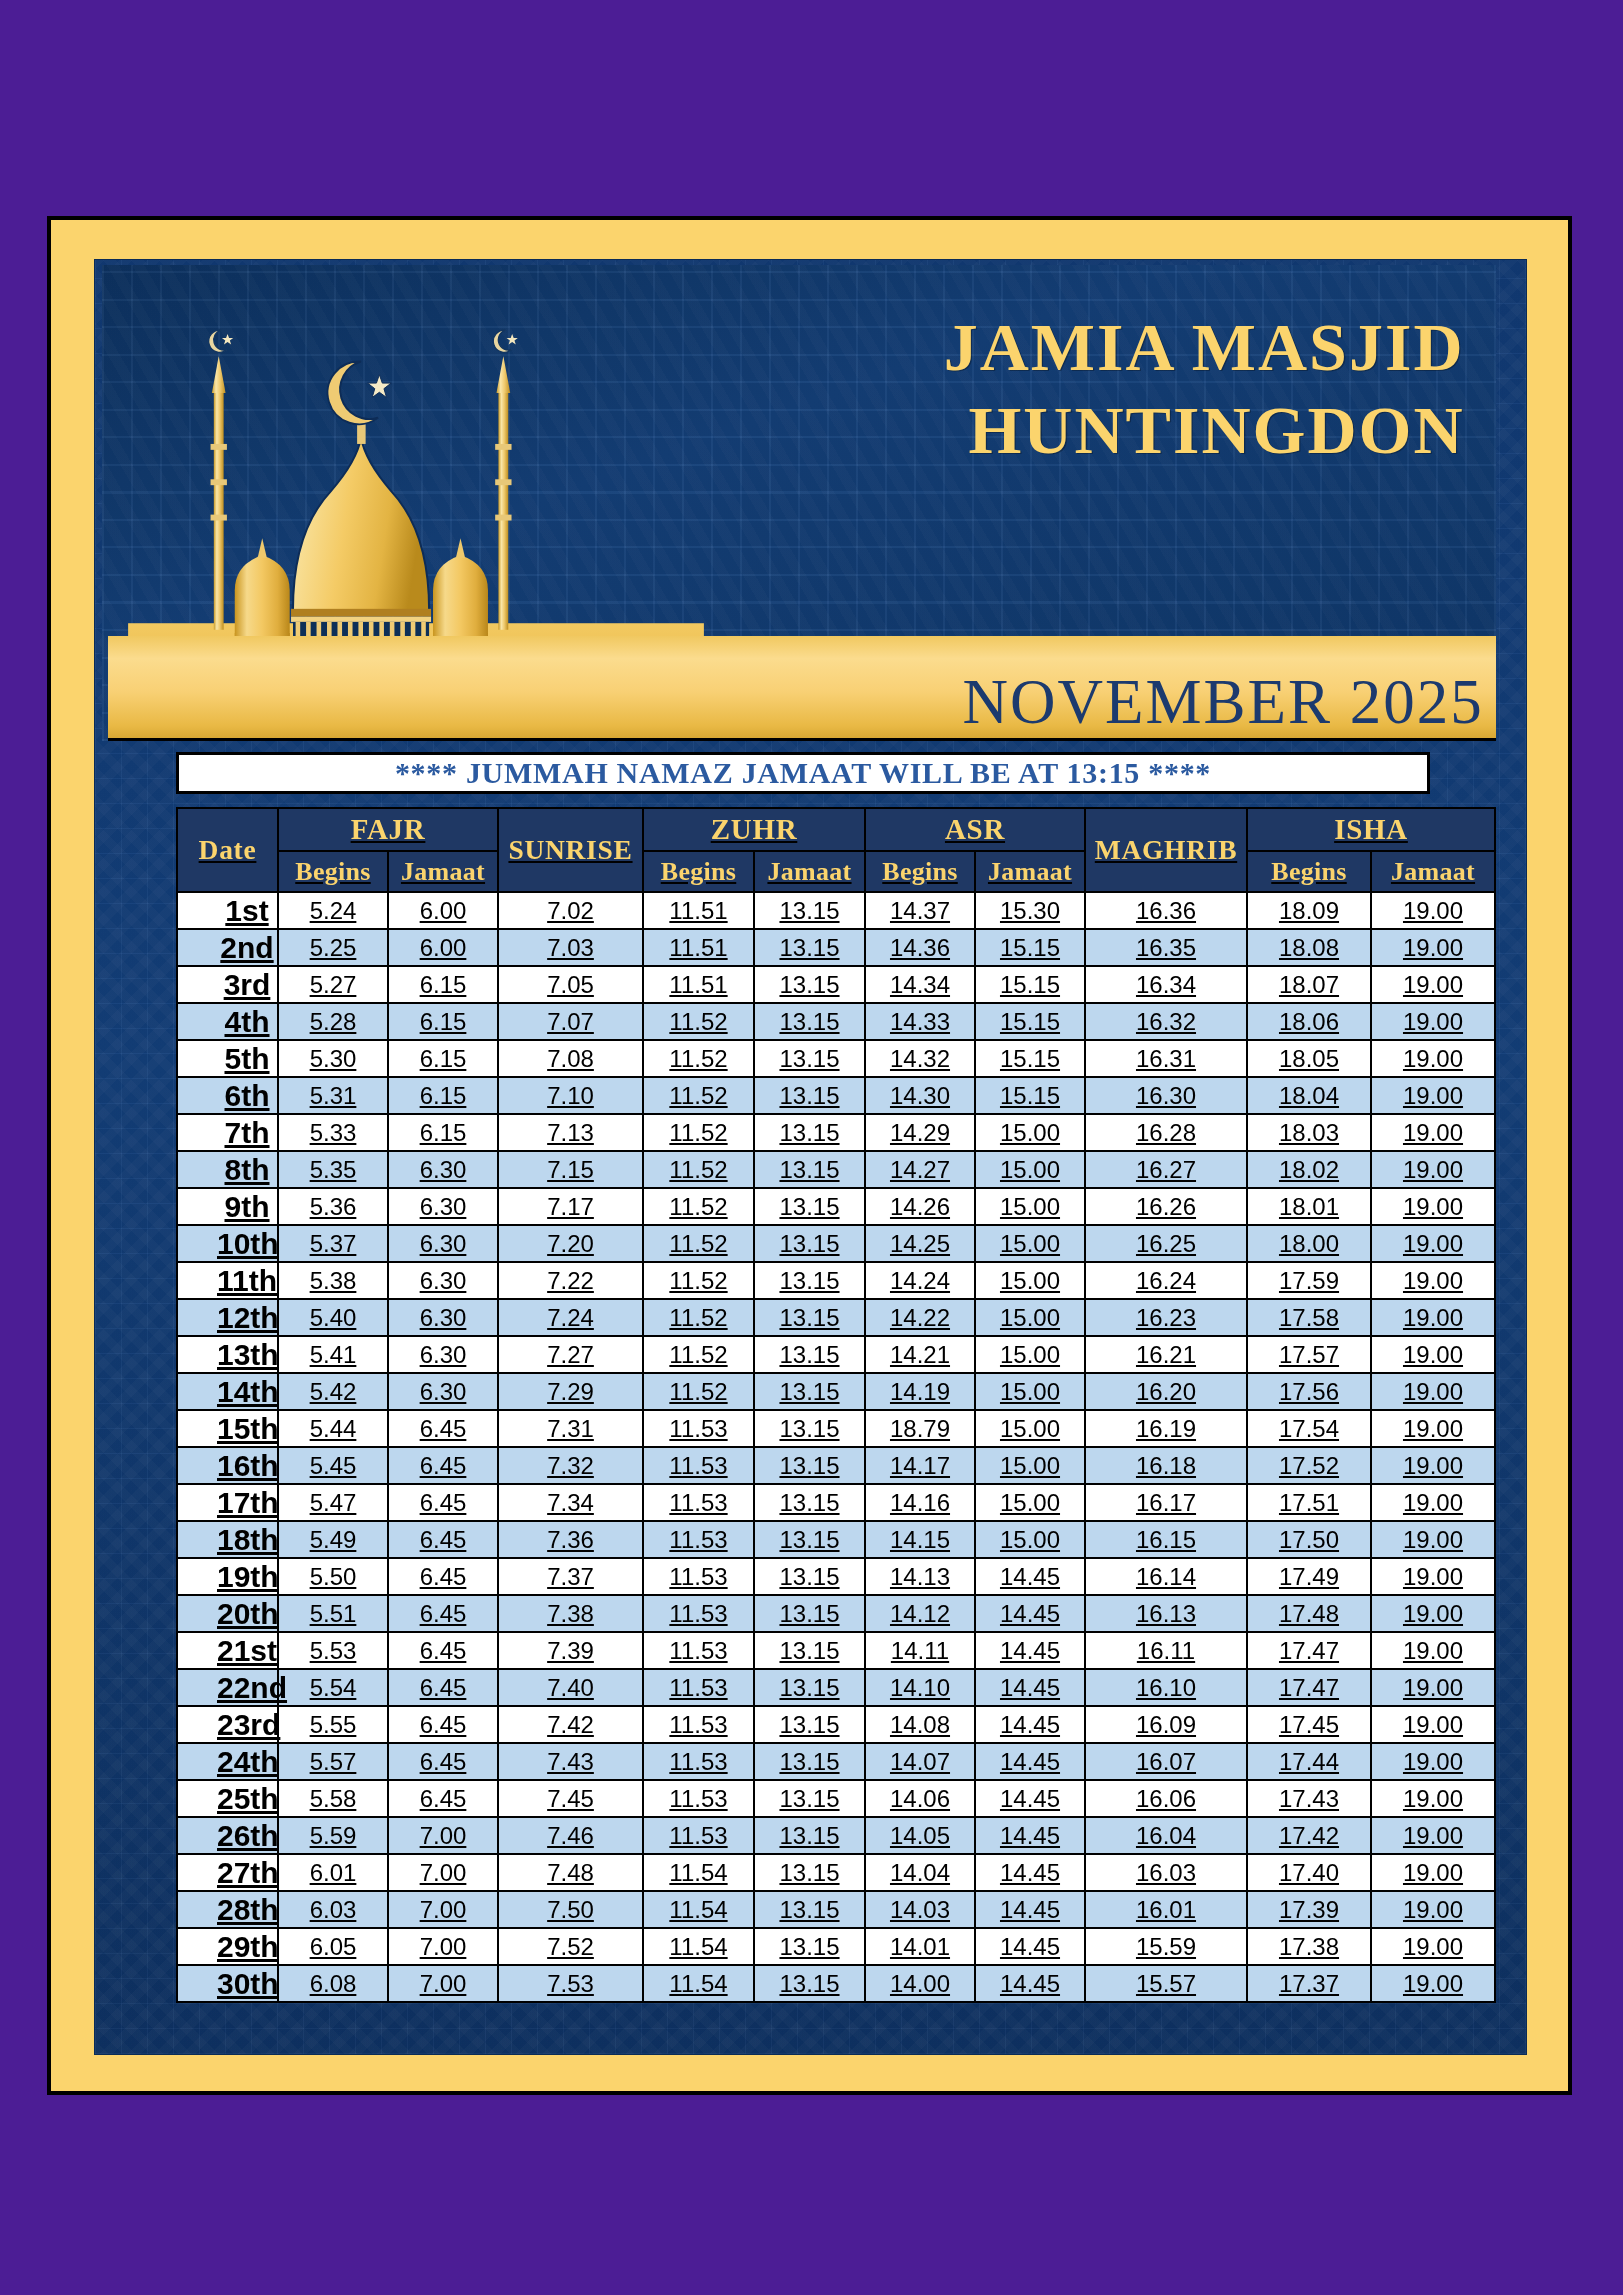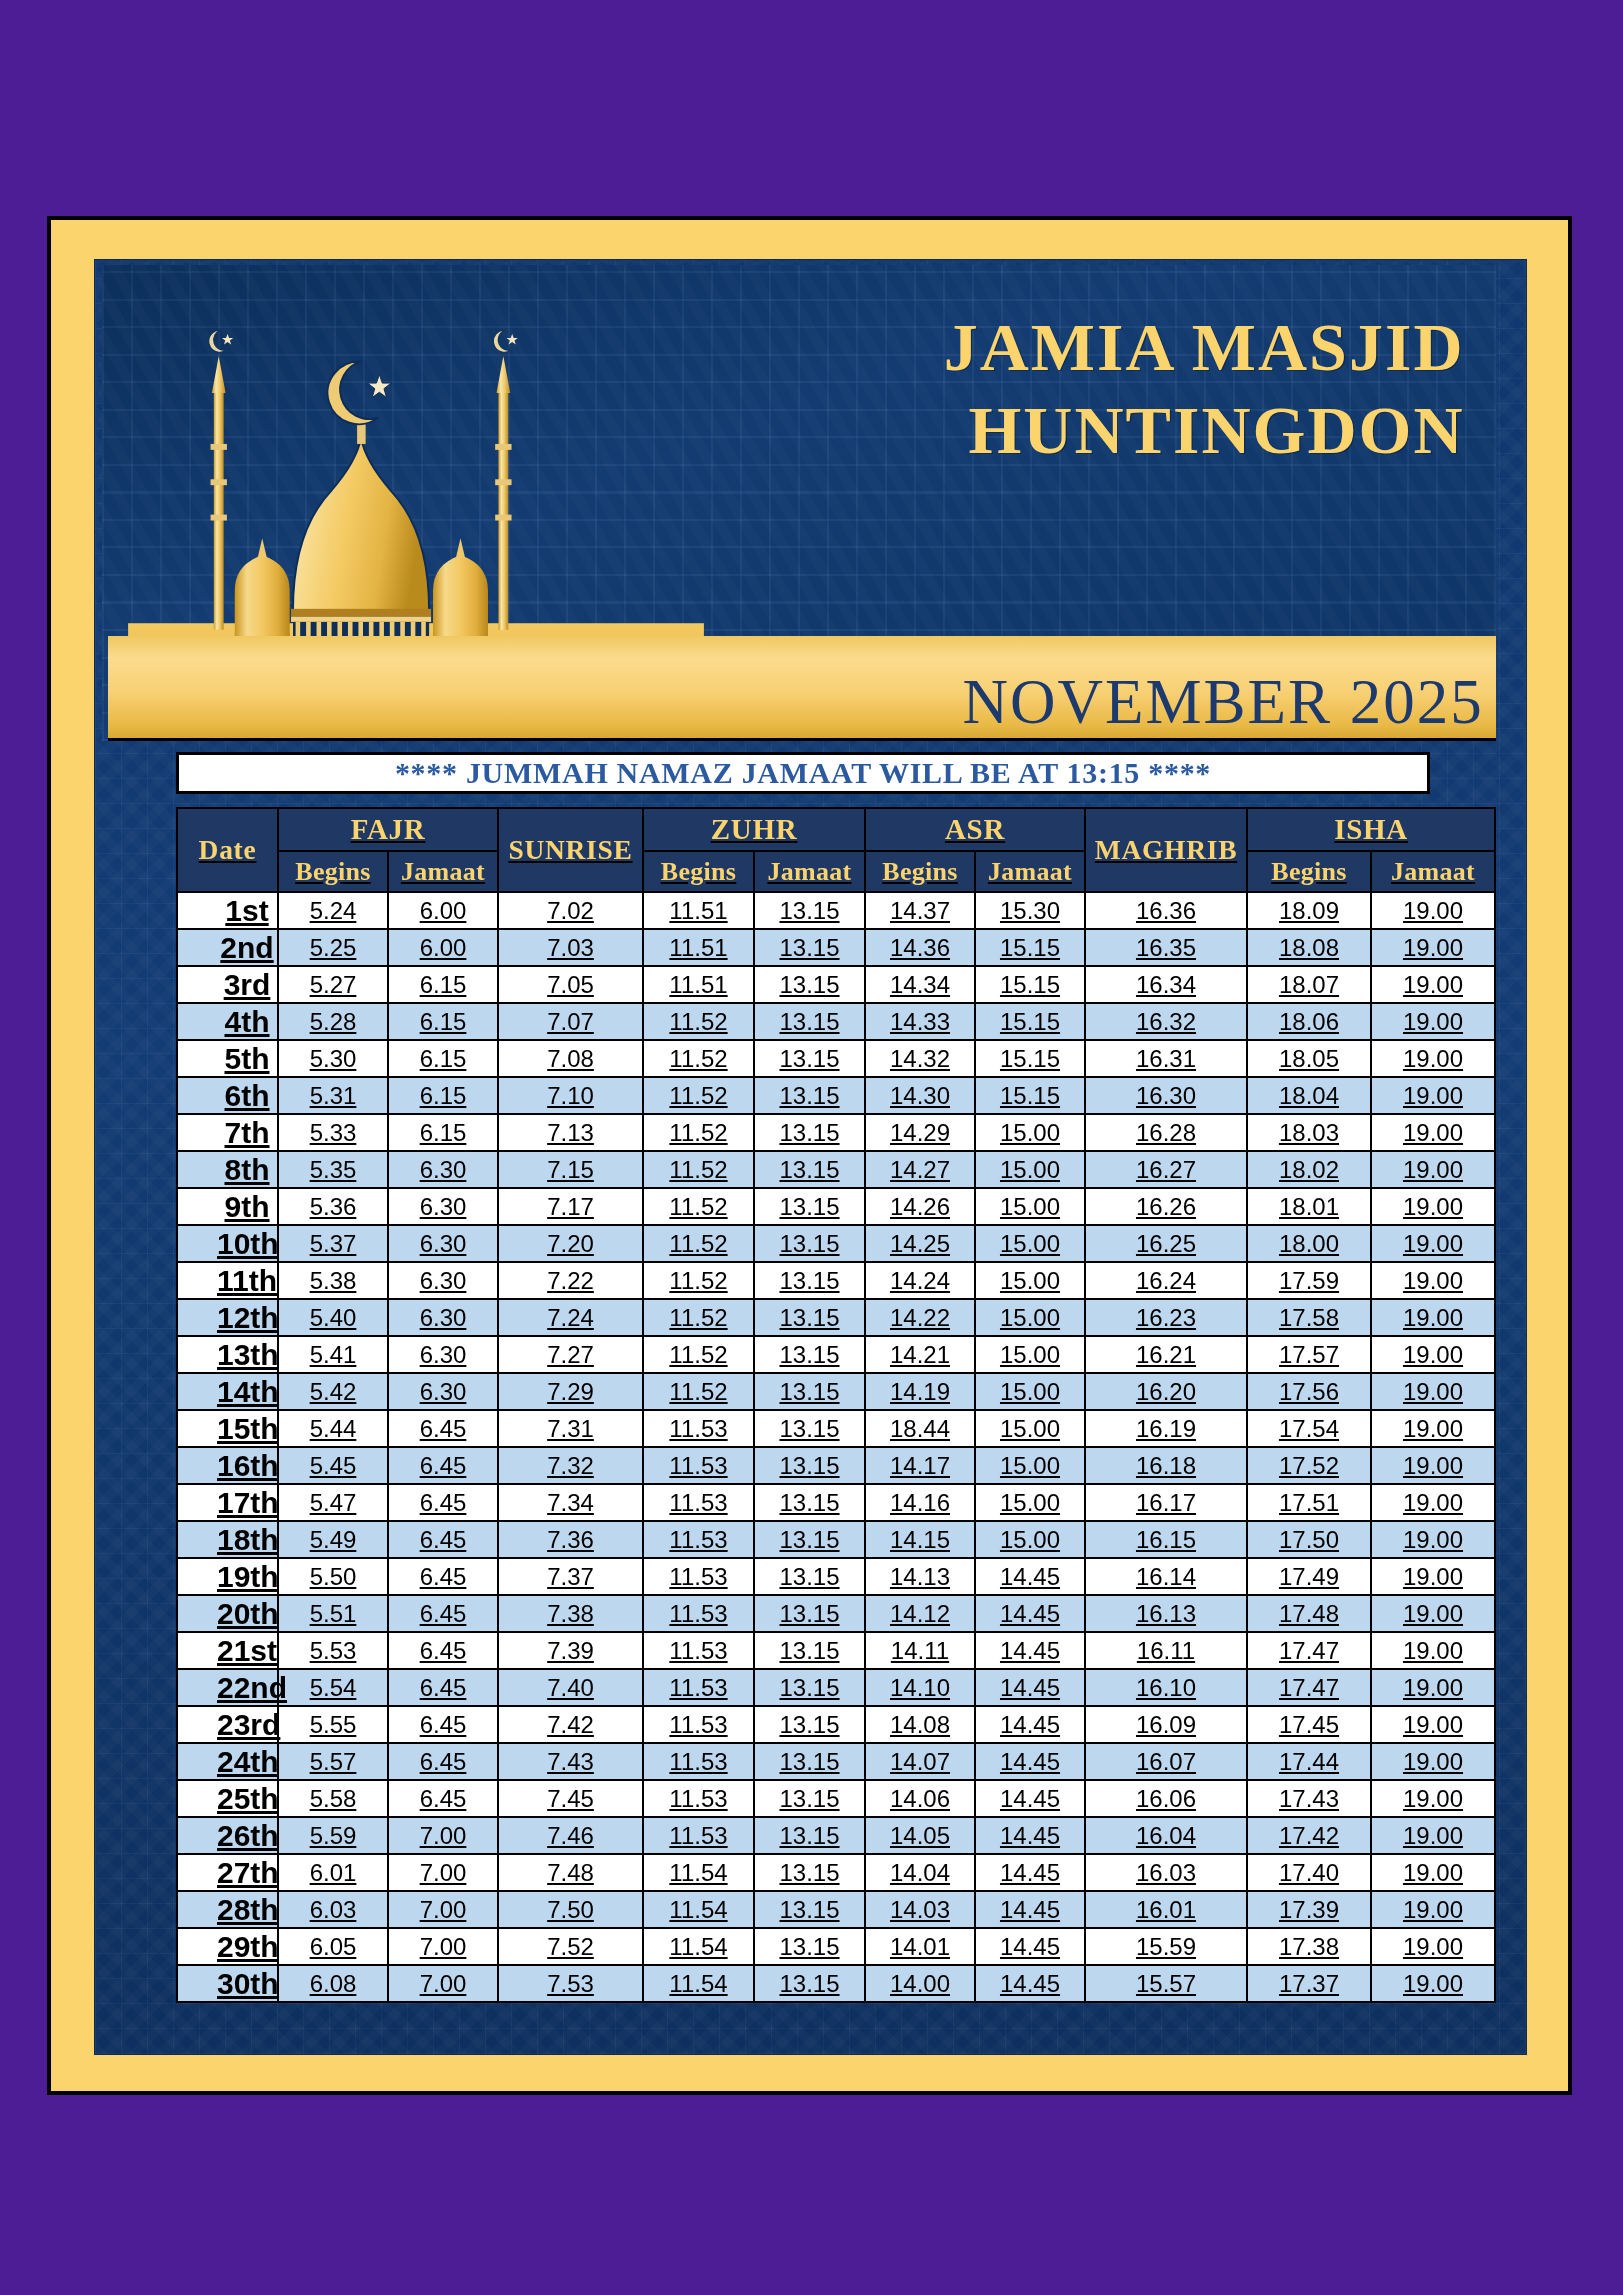--- a/index.html
+++ b/index.html
@@ -571,21 +571,21 @@
                 <td>17.56</td>
                 <td>19.00</td>
               </tr>
               <tr>
                 <td class="date-cell">15th</td>
                 <td>5.44</td>
                 <td>6.45</td>
                 <td>7.31</td>
                 <td>11.53</td>
                 <td>13.15</td>
-                <td>18.44</td>
+                <td>18.79</td>
                 <td>15.00</td>
                 <td>16.19</td>
                 <td>17.54</td>
                 <td>19.00</td>
               </tr>
               <tr class="alt">
                 <td class="date-cell">16th</td>
                 <td>5.45</td>
                 <td>6.45</td>
                 <td>7.32</td>

